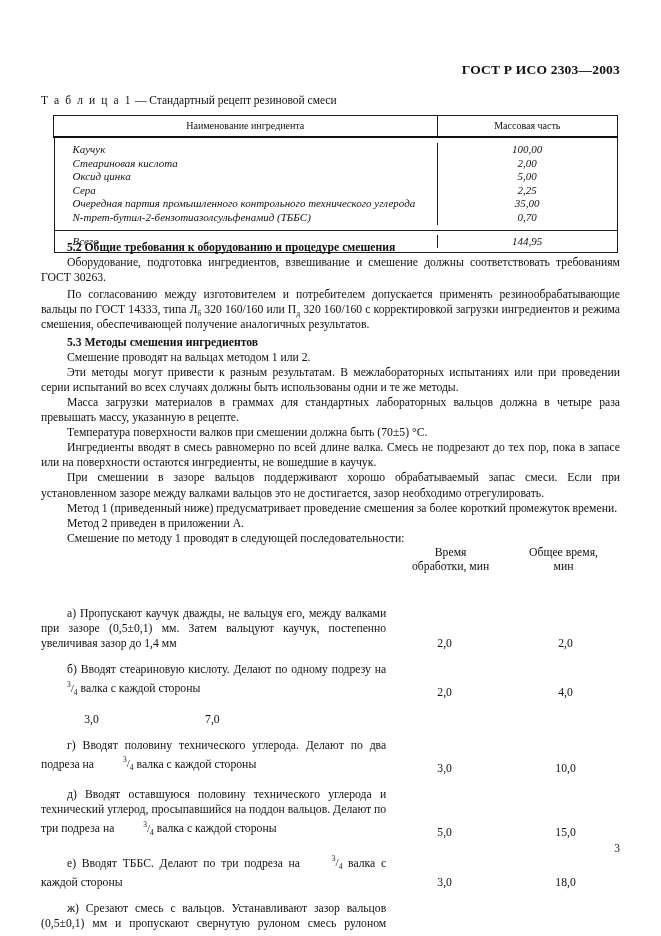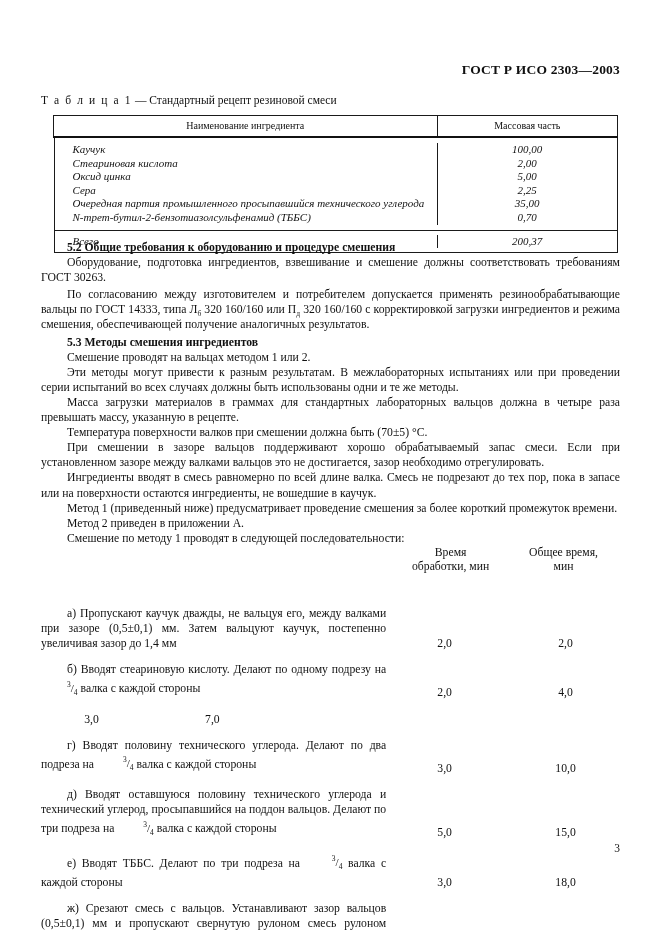--- a/index.html
+++ b/index.html
@@ -218,53 +218,53 @@
               </div>
               <div class="ing-row">
                 <div class="c1">Оксид цинка</div>
                 <div class="c2">5,00</div>
               </div>
               <div class="ing-row">
                 <div class="c1">Сера</div>
                 <div class="c2">2,25</div>
               </div>
               <div class="ing-row">
-                <div class="c1">Очередная партия промышленного просыпавшийся технического углерода</div>
+                <div class="c1">Очередная партия промышленного контрольного технического углерода</div>
                 <div class="c2">35,00</div>
               </div>
               <div class="ing-row">
                 <div class="c1">N-трет-бутил-2-бензотиазолсульфенамид (ТББС)</div>
                 <div class="c2">0,70</div>
               </div>
             </div>
             <div class="ing-total-block">
               <div class="ing-row">
                 <div class="c1">Всего</div>
-                <div class="c2">200,37</div>
+                <div class="c2">144,95</div>
               </div>
             </div>
           </div>
         </td>
       </tr>
     </tbody>
   </table>
 
   <div class="body-text">
     <p class="h">5.2  Общие требования к оборудованию и процедуре смешения</p>
     <p>Оборудование, подготовка ингредиентов, взвешивание и смешение должны соответствовать требованиям ГОСТ 30263.</p>
     <div class="gap-s"></div>
     <p><span>По согласованию между изготовителем и потребителем допускается применять резинообрабатывающие вальцы по ГОСТ 14333, типа Л</span><sub>б</sub><span> 320 160/160 или П</span><sub>д</sub><span> 320 160/160 с корректировкой загрузки ингредиентов и режима смешения, обеспечивающей получение аналогичных результатов.</span></p>
 
     <p class="h">5.3  Методы смешения ингредиентов</p>
     <p>Смешение проводят на вальцах методом 1 или 2.</p>
     <p class="nospace">Эти методы могут привести к разным результатам. В межлабораторных испытаниях или при проведении серии испытаний во всех случаях должны быть использованы одни и те же методы.</p>
     <p class="nospace">Масса загрузки материалов в граммах для стандартных лабораторных вальцов должна в четыре раза превышать массу, указанную в рецепте.</p>
     <p class="nospace">Температура поверхности валков при смешении должна быть (70±5) °С.</p>
+    <p class="nospace">Ингредиенты вводят в смесь равномерно по всей длине валка. Смесь не подрезают до тех пор, пока в запасе или на поверхности остаются ингредиенты, не вошедшие в каучук.</p>
     <p class="nospace">При смешении в зазоре вальцов поддерживают хорошо обрабатываемый запас смеси. Если при установленном зазоре между валками вальцов это не достигается, зазор необходимо отрегулировать.</p>
-    <p class="nospace">Ингредиенты вводят в смесь равномерно по всей длине валка. Смесь не подрезают до тех пор, пока в запасе или на поверхности остаются ингредиенты, не вошедшие в каучук.</p>
     <p class="nospace">Метод 1 (приведенный ниже) предусматривает проведение смешения за более короткий промежуток времени.</p>
     <p class="nospace">Метод 2 приведен в приложении А.</p>
     <p class="nospace">Смешение по методу 1 проводят в следующей последовательности:</p>
   </div>
 
   <div class="steps">
     <div class="steps-head">
       <div class="sh-spacer"></div>
       <div class="sh-c1">
         <div>Время</div>

